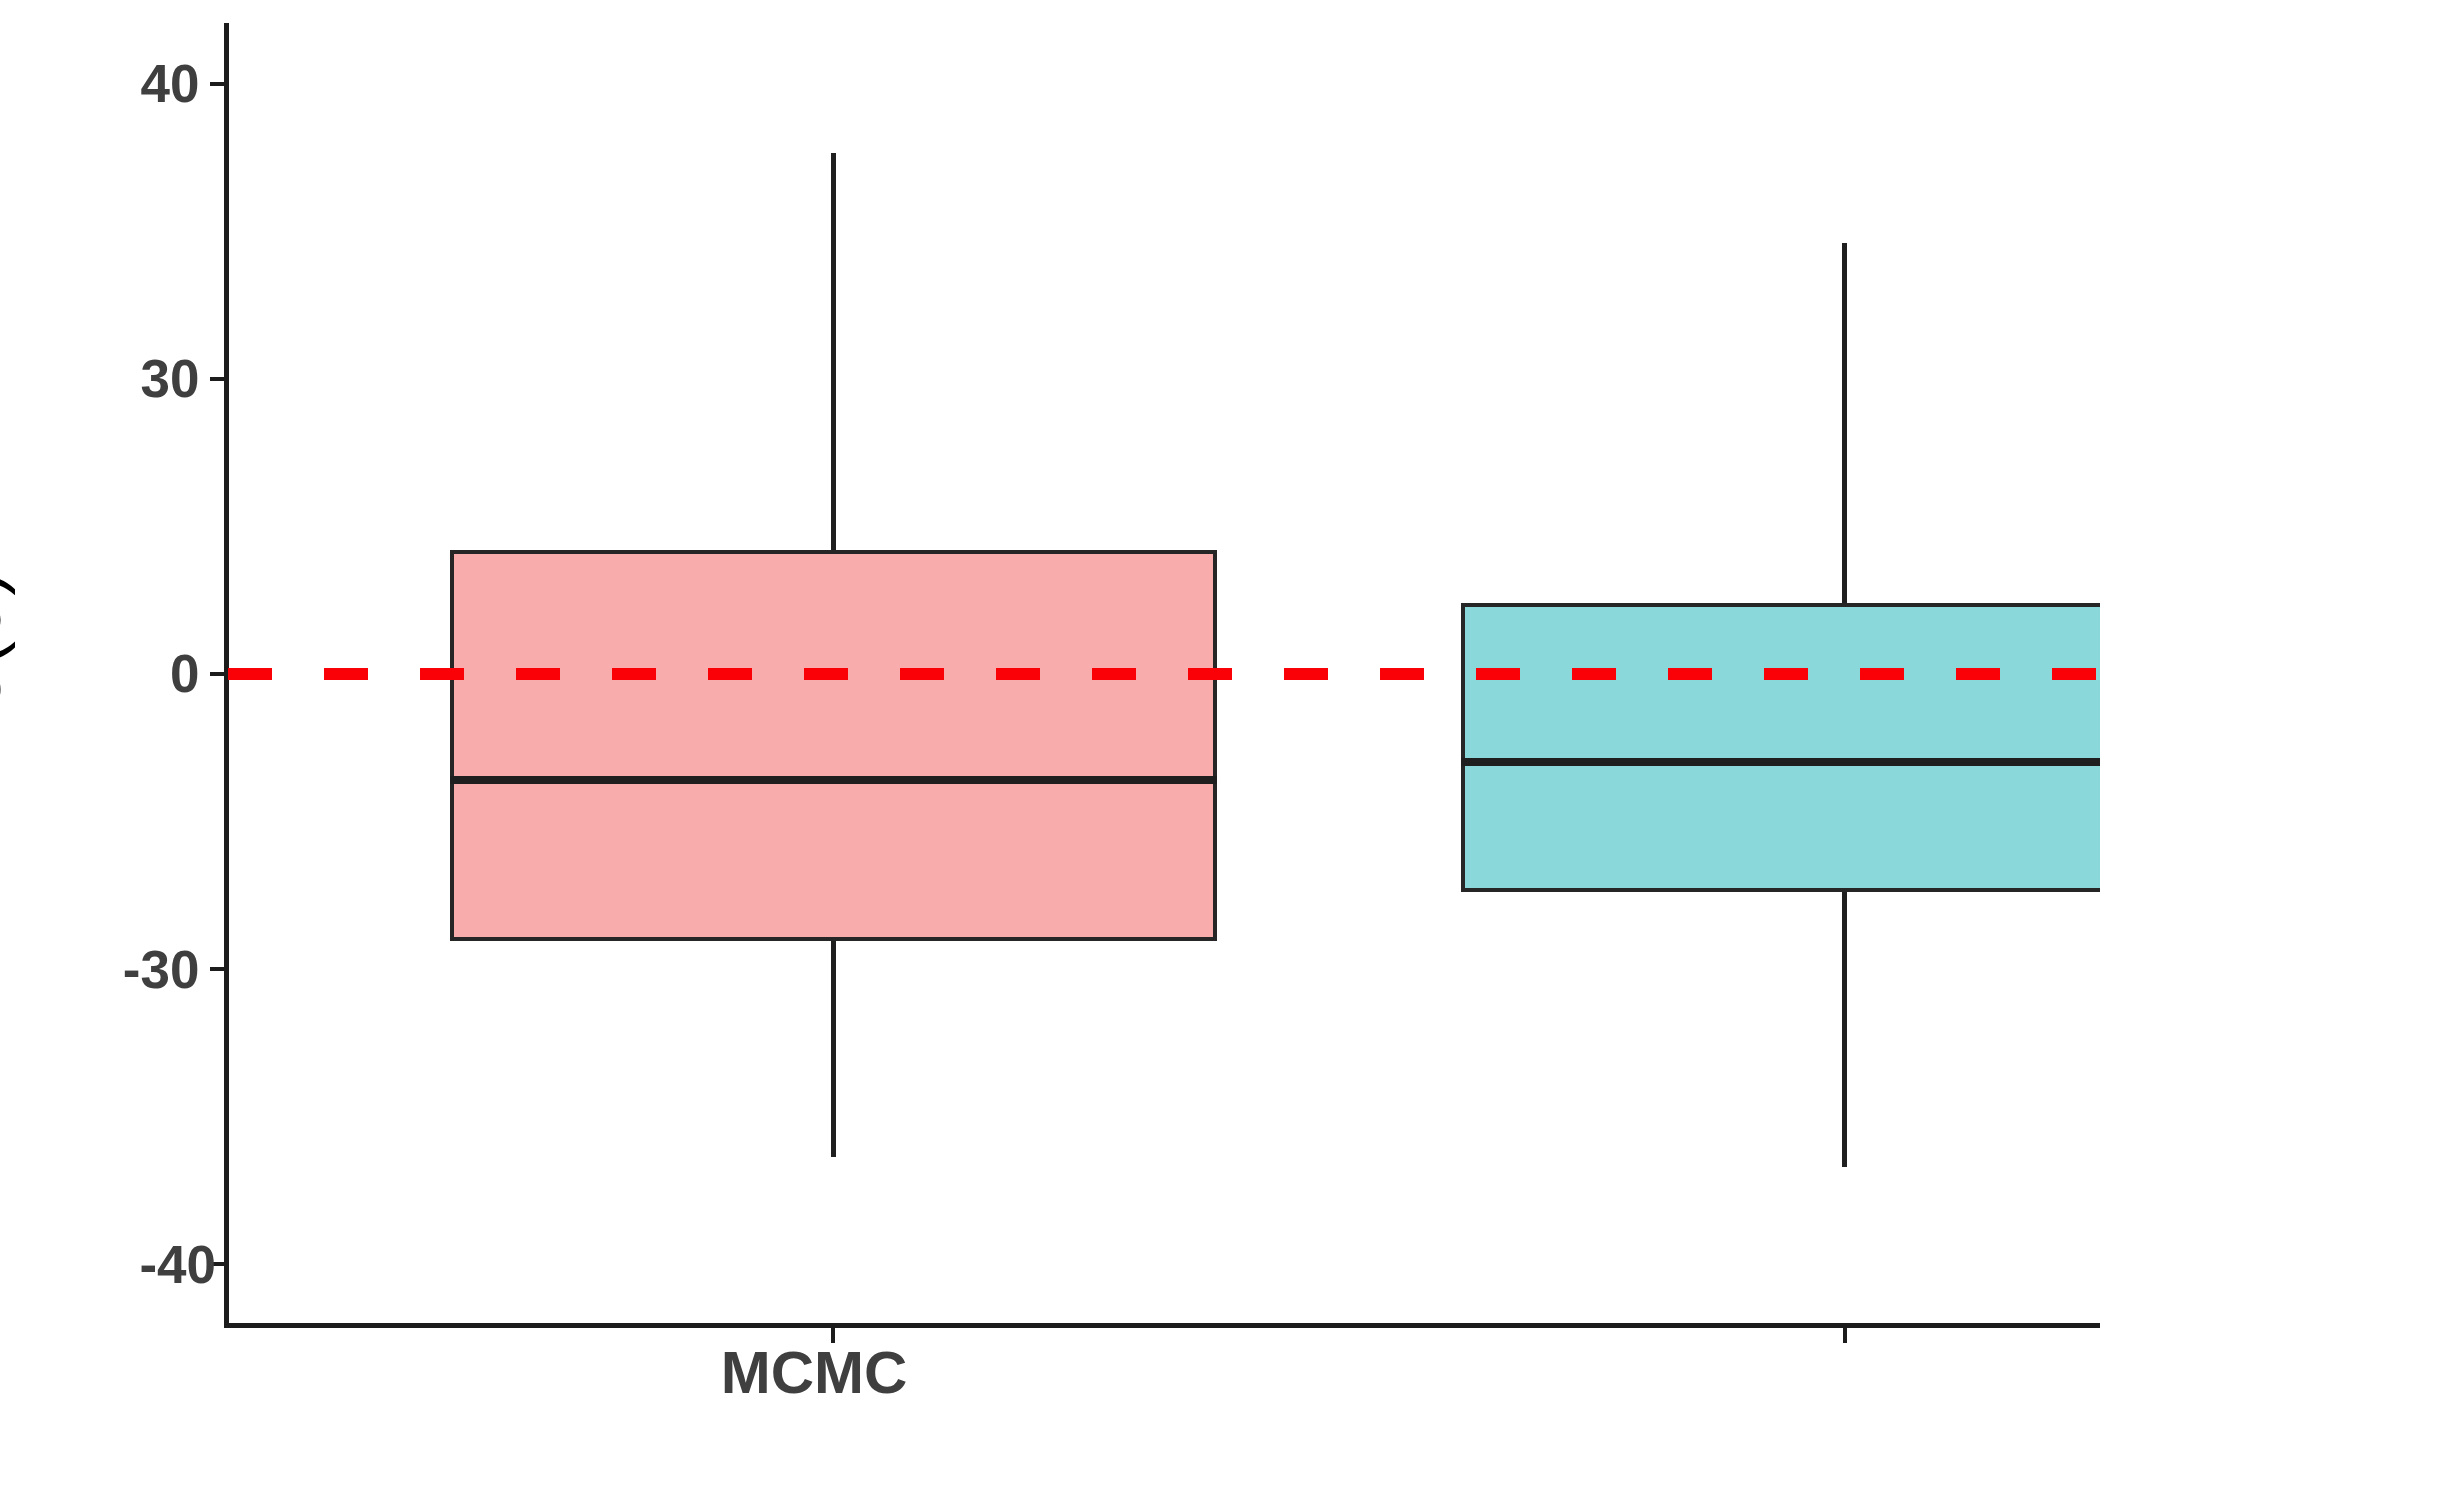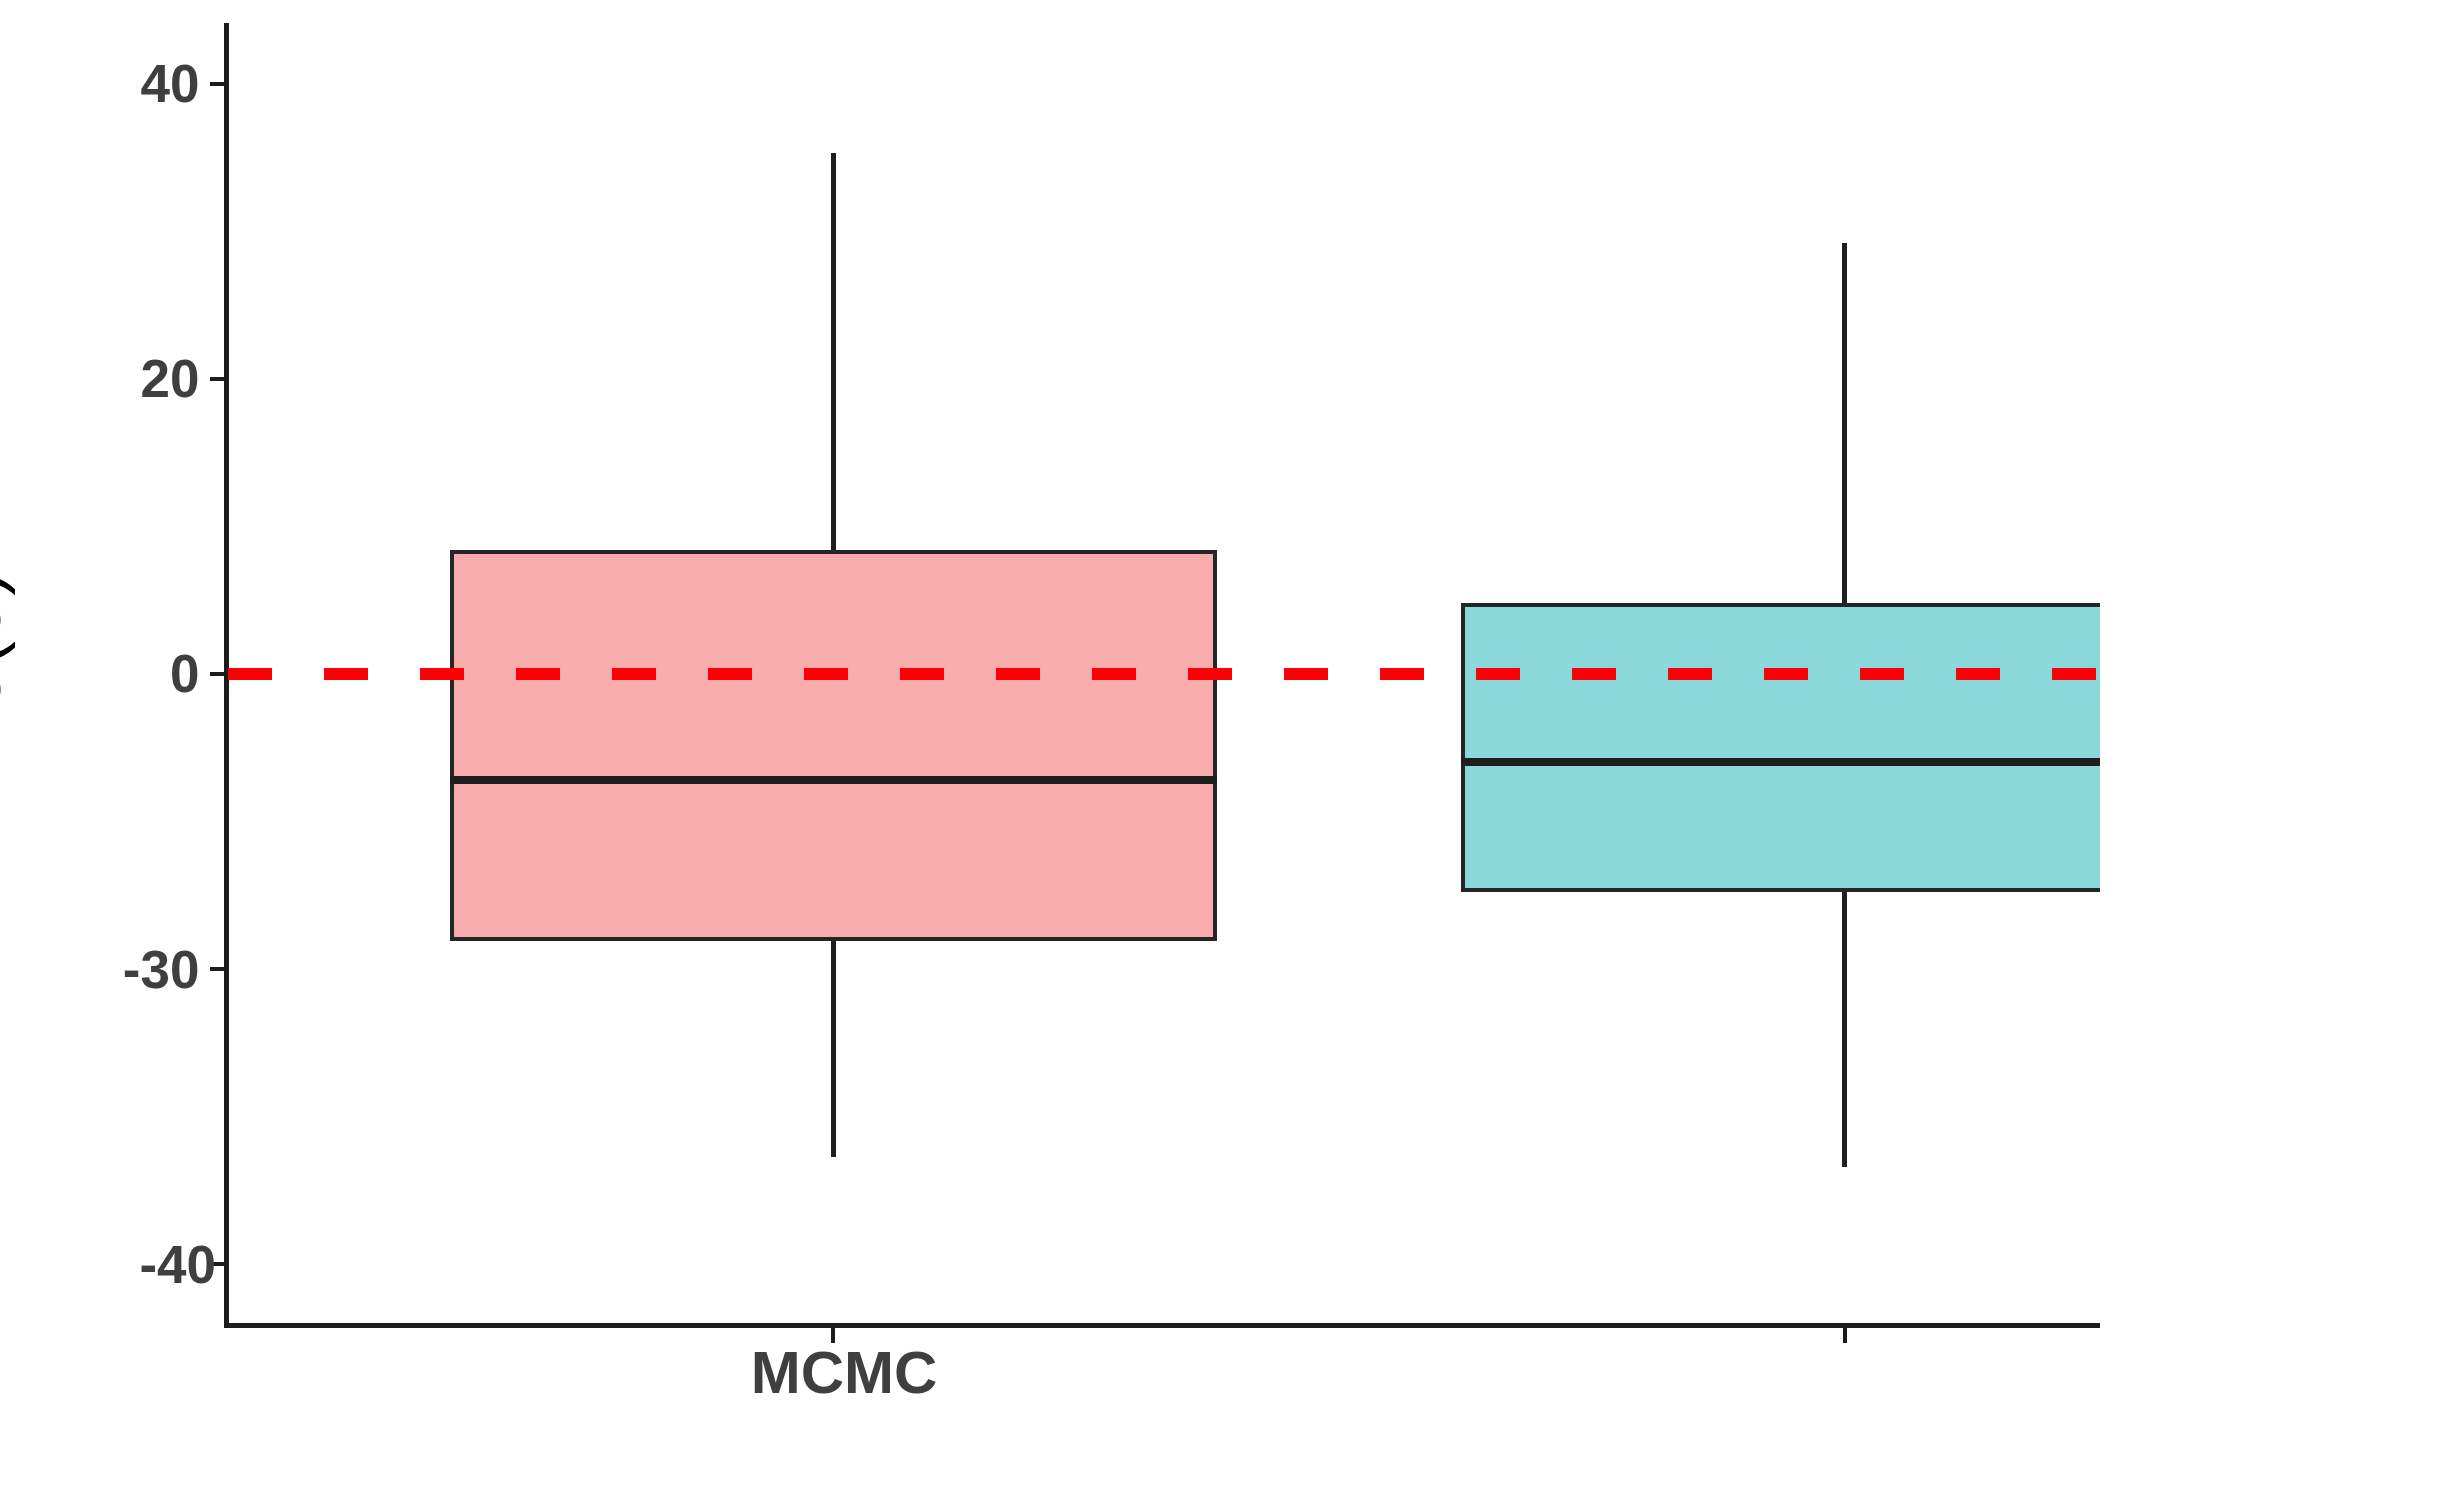--- a/index.html
+++ b/index.html
@@ -94,33 +94,33 @@
 
   <div id="y-axis-line" class="axis-line" style="left:224px; top:23px; width:4.6px; height:1305px;"></div>
 
   <div id="x-axis-line" class="axis-line" style="left:224px; top:1323px; width:2237px; height:4.6px;"></div>
 
   <div id="plot-panel"></div>
 
 <div class="y-tick-mark" style="left: 210px; top: 82px;"></div>
     <div class="y-tick-label" style="left: 16.4px; top: 57px;">40</div>
     <div class="y-tick-mark" style="left: 210px; top: 377px;"></div>
-    <div class="y-tick-label" style="left: 16.4px; top: 352px;">20</div>
+    <div class="y-tick-label" style="left: 16.4px; top: 352px;">30</div>
     <div class="y-tick-mark" style="left: 210px; top: 672px;"></div>
     <div class="y-tick-label" style="left: 16.4px; top: 647px;">0</div>
     <div class="y-tick-mark" style="left: 210px; top: 967px;"></div>
     <div class="y-tick-label" style="left: 16.4px; top: 943px;">-30</div>
     <div class="y-tick-mark" style="left: 210px; top: 1262px;"></div>
     <div class="y-tick-label" style="left: 33px; top: 1238px;">-40</div>
     <div class="whisker" style="left: 831px; top: 153px; height: 397px;"></div>
     <div class="whisker" style="left: 831px; top: 941px; height: 216px;"></div>
     <div class="box-rect" style="left: 450px; top: 550px; width: 767px; height: 391px; background: rgb(248, 172, 171); border-color: rgb(38, 38, 38);"></div>
     <div class="median-line" style="left: 450px; top: 776px; width: 767px;"></div>
     <div class="x-tick-mark" style="left: 831px; top: 1327px;"></div>
-    <div class="x-cat-label" style="left: 570px; top: 1341px;">MCMC</div>
+    <div class="x-cat-label" style="left: 540px; top: 1341px;">MCMC</div>
     <div class="whisker" style="left: 1842px; top: 243px; height: 360px;"></div>
     <div class="whisker" style="left: 1842px; top: 892px; height: 275px;"></div>
     <div class="box-rect" style="left: 1461px; top: 603px; width: 767px; height: 289px; background: rgb(139, 216, 219); border-color: rgb(38, 38, 38);"></div>
     <div class="median-line" style="left: 1461px; top: 758px; width: 767px;"></div>
     <div class="x-tick-mark" style="left: 1843px; top: 1327px;"></div>
     <div class="ref-line" style="left: 228px; top: 668px; width: 2232px; background: repeating-linear-gradient(90deg, rgb(250, 0, 7) 0px, rgb(250, 0, 7) 44px, transparent 44px, transparent 96px);"></div>
   </div>
 
 
 </body></html>

